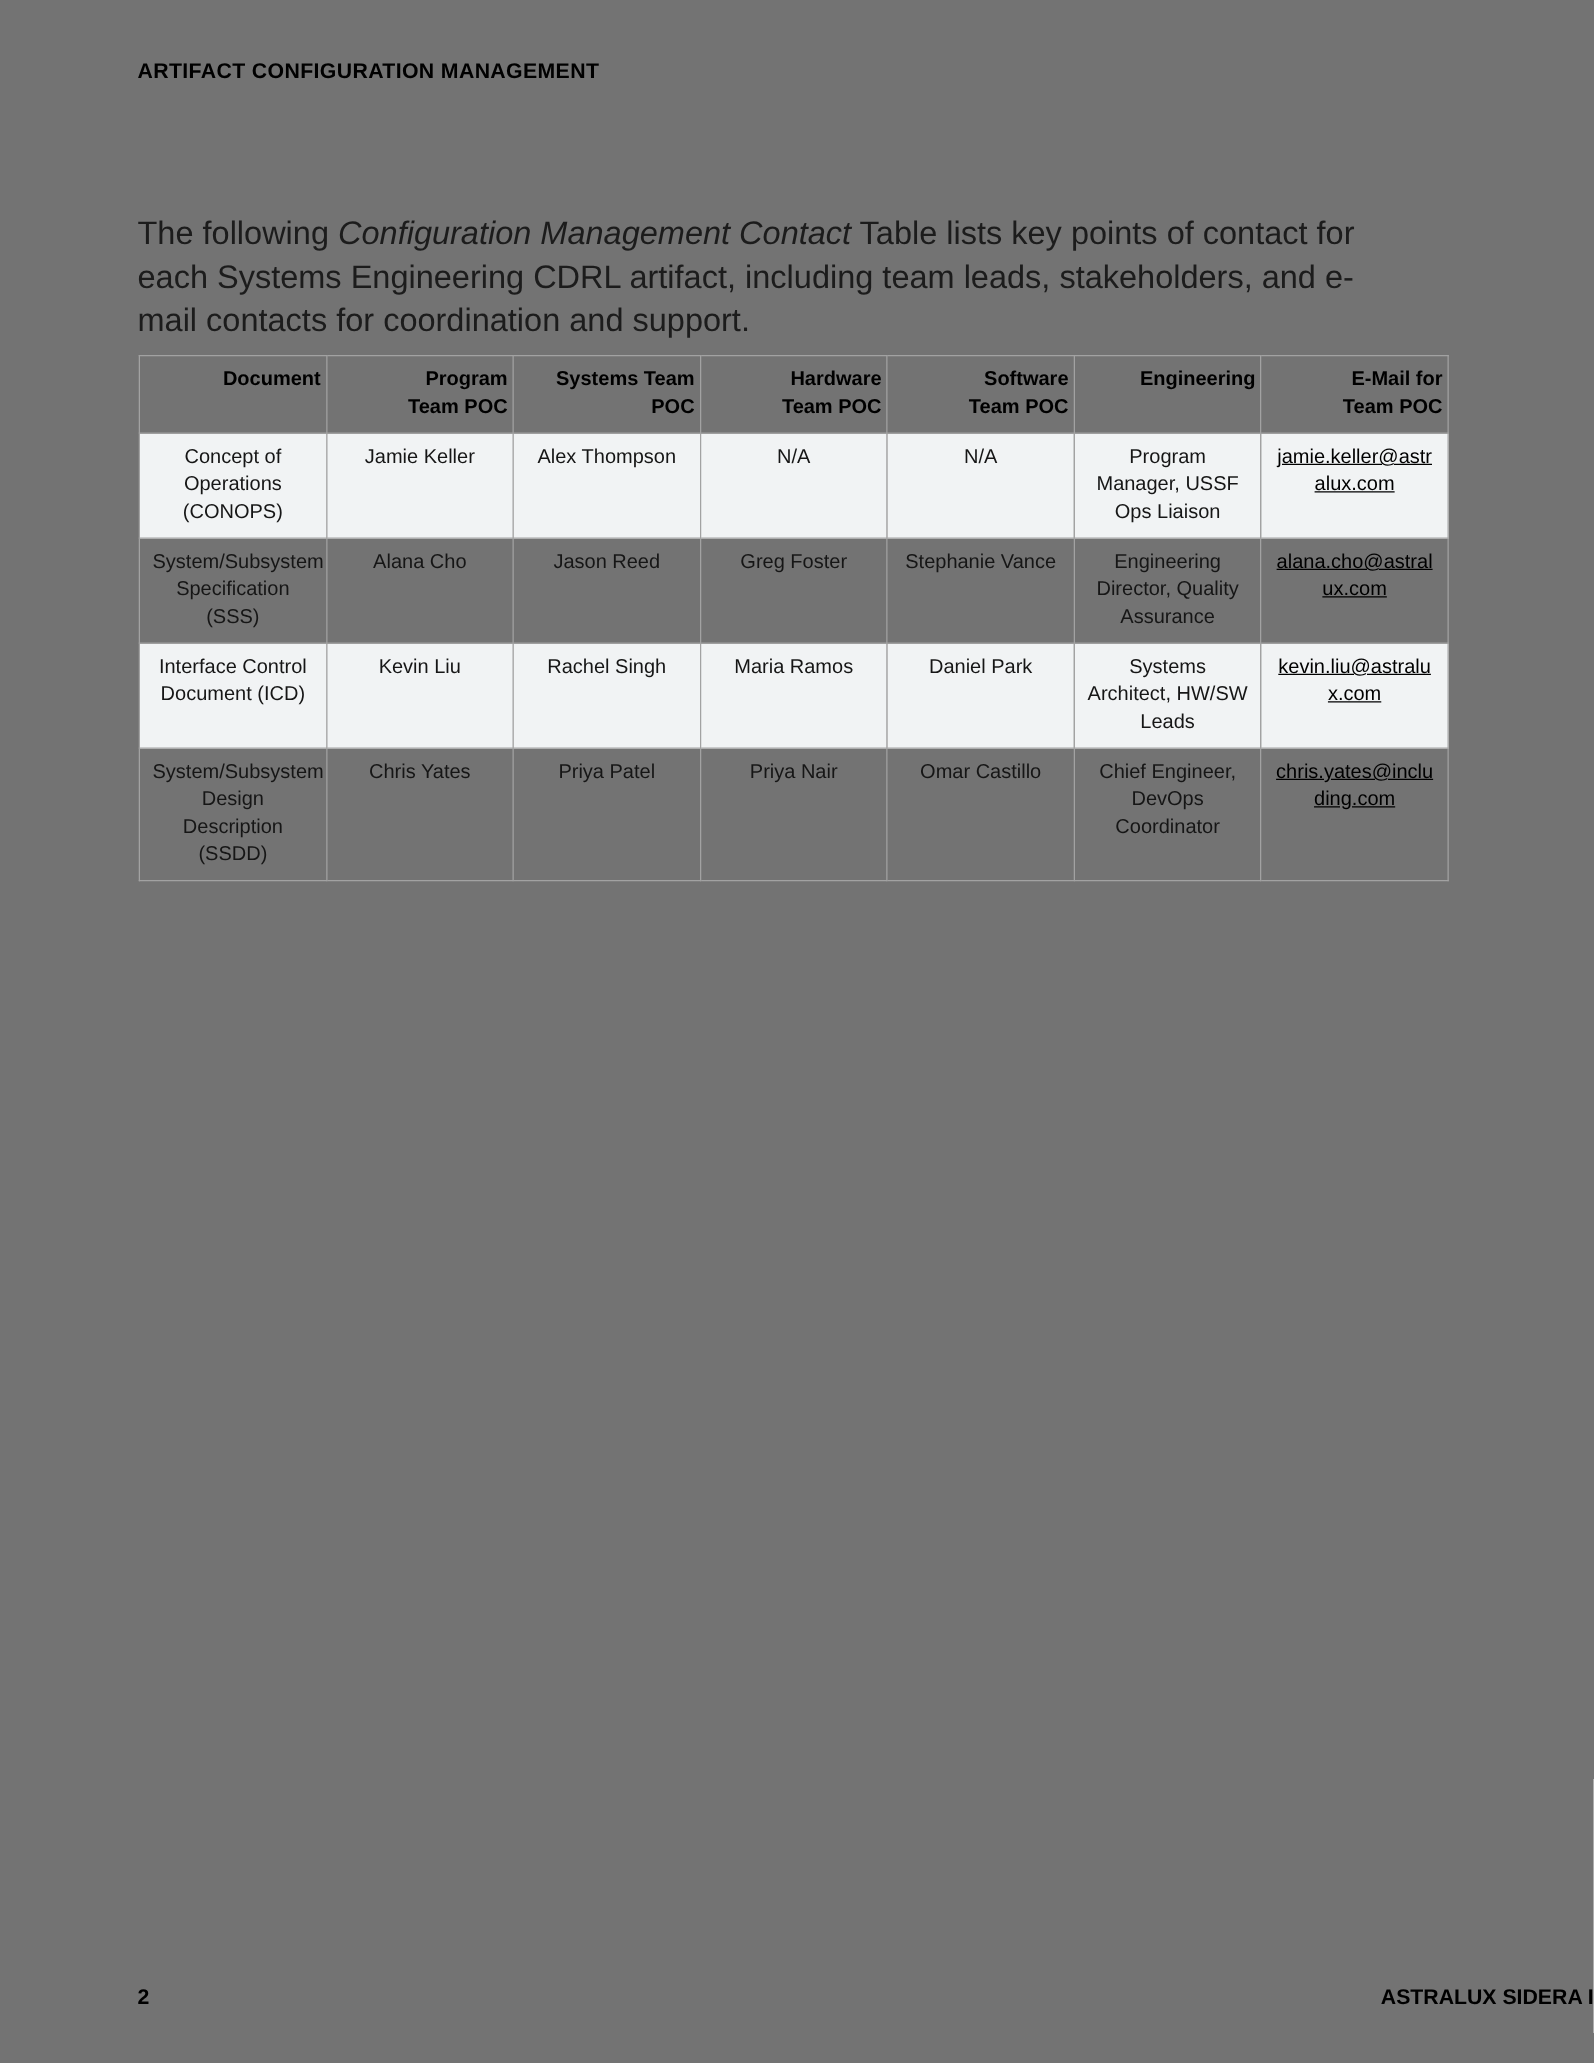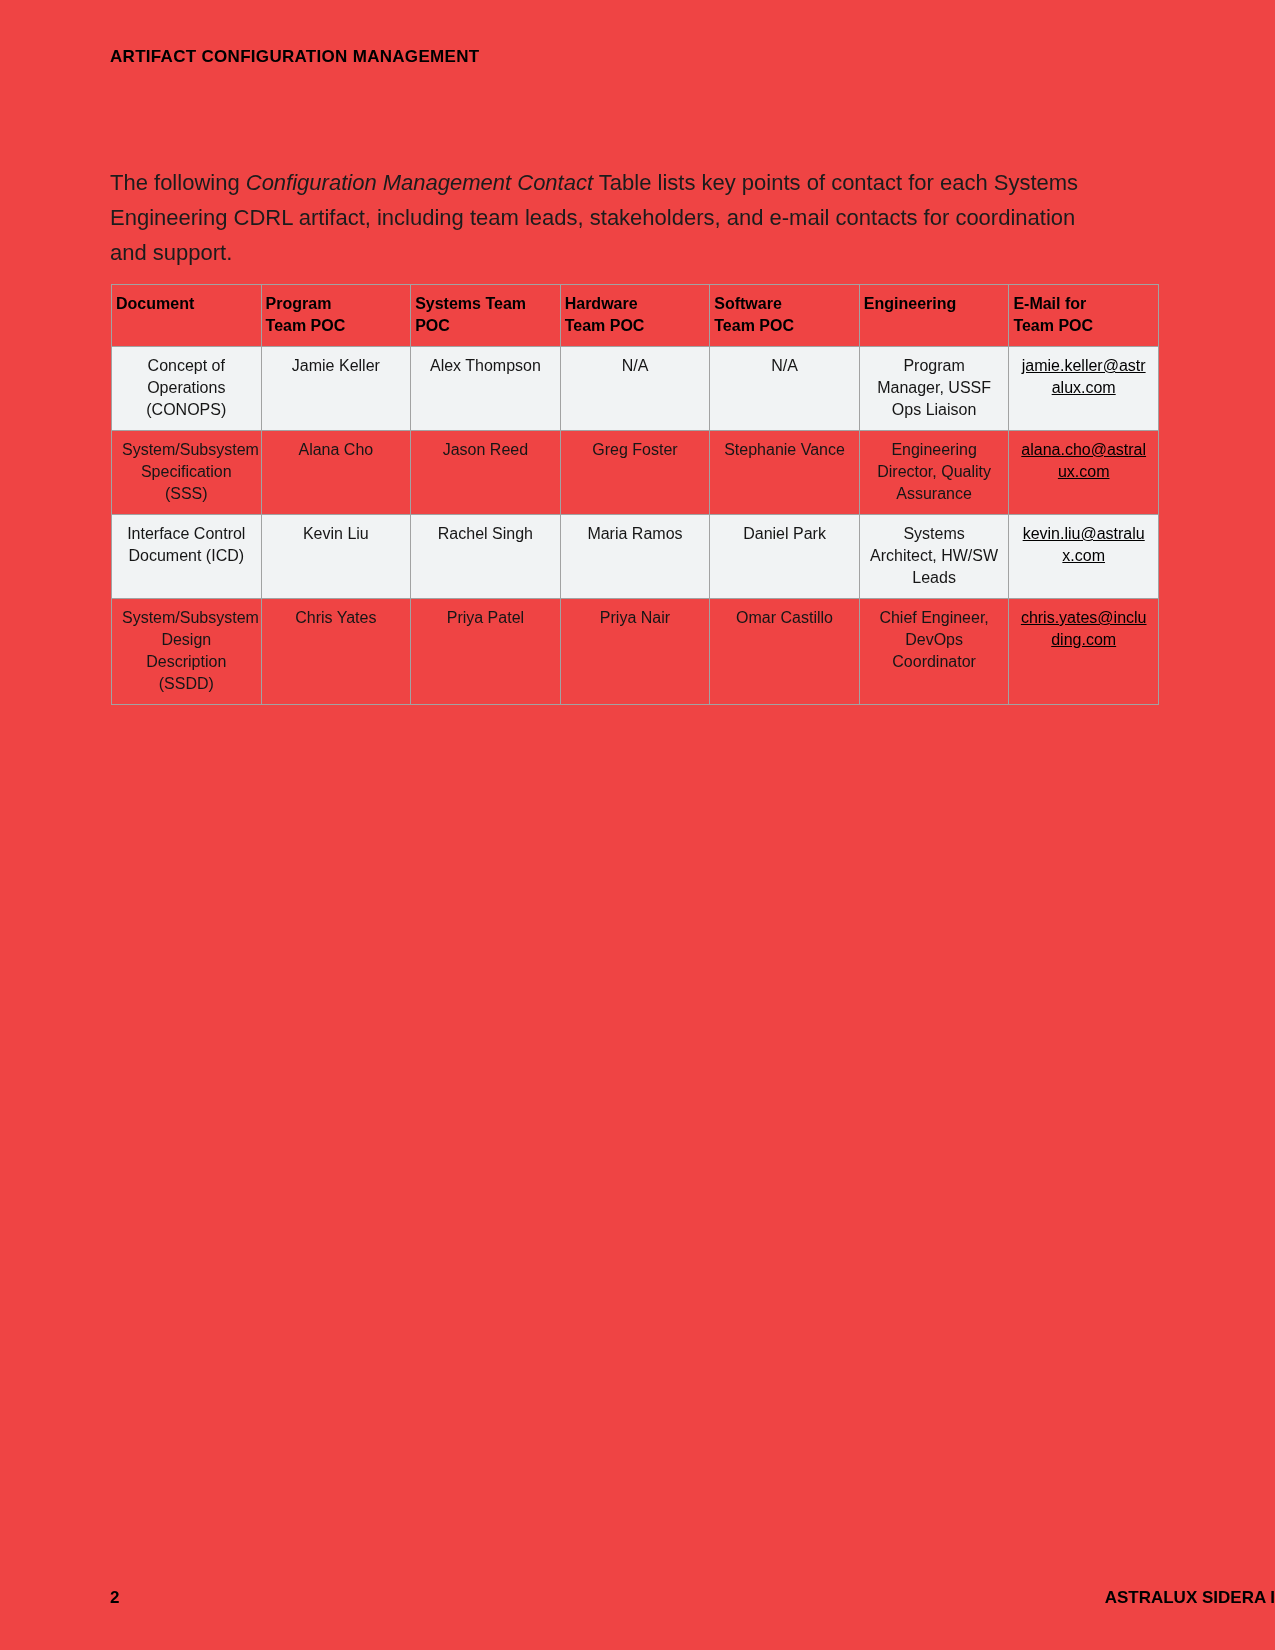--- a/index.html
+++ b/index.html
@@ -6,61 +6,61 @@
     --stripe: #f1f3f4;
     --table-border: #a2a2a2;
     --text: #161616;
   }
   * { box-sizing: border-box; }
   html, body { margin: 0; padding: 0; background: #ffffff; }
   .page {
     position: relative;
     width: 1275px;
     height: 1650px;
-    background: #ef4444;
+    background: #737373;
     font-family: "Liberation Sans", sans-serif;
     color: var(--text);
     overflow: hidden;
   }
   .running-header {
     position: absolute;
     left: 110px;
     top: 47px;
     font-size: 17px;
     font-weight: 700;
     letter-spacing: 0.3px;
     color: #000000;
   }
   .intro {
     position: absolute;
     left: 110px;
     top: 143px;
     width: 990px;
-    font-size: 22px;
+    font-size: 26px;
     line-height: 35px;
     color: #1c1c1c;
   }
   .intro em { font-style: italic; }
   table.contact-table {
     position: absolute;
     left: 111px;
     top: 284px;
     width: 1048px;
     border-collapse: collapse;
     table-layout: fixed;
     font-size: 16px;
     line-height: 22px;
   }
   .contact-table th, .contact-table td {
     border: 1px solid var(--table-border);
     vertical-align: top;
     padding: 8px 10px 9px 10px;
   }
   .contact-table th {
-    text-align: left;
+    text-align: right;
     font-weight: 700;
     color: #000000;
     white-space: pre-line;
     padding: 8px 4px 9px 4px;
   }
   .contact-table tbody tr:nth-child(odd) td { background: var(--stripe); }
   .contact-table td { text-align: center; }
   a.email {
     color: #000000;
     text-decoration: underline;

